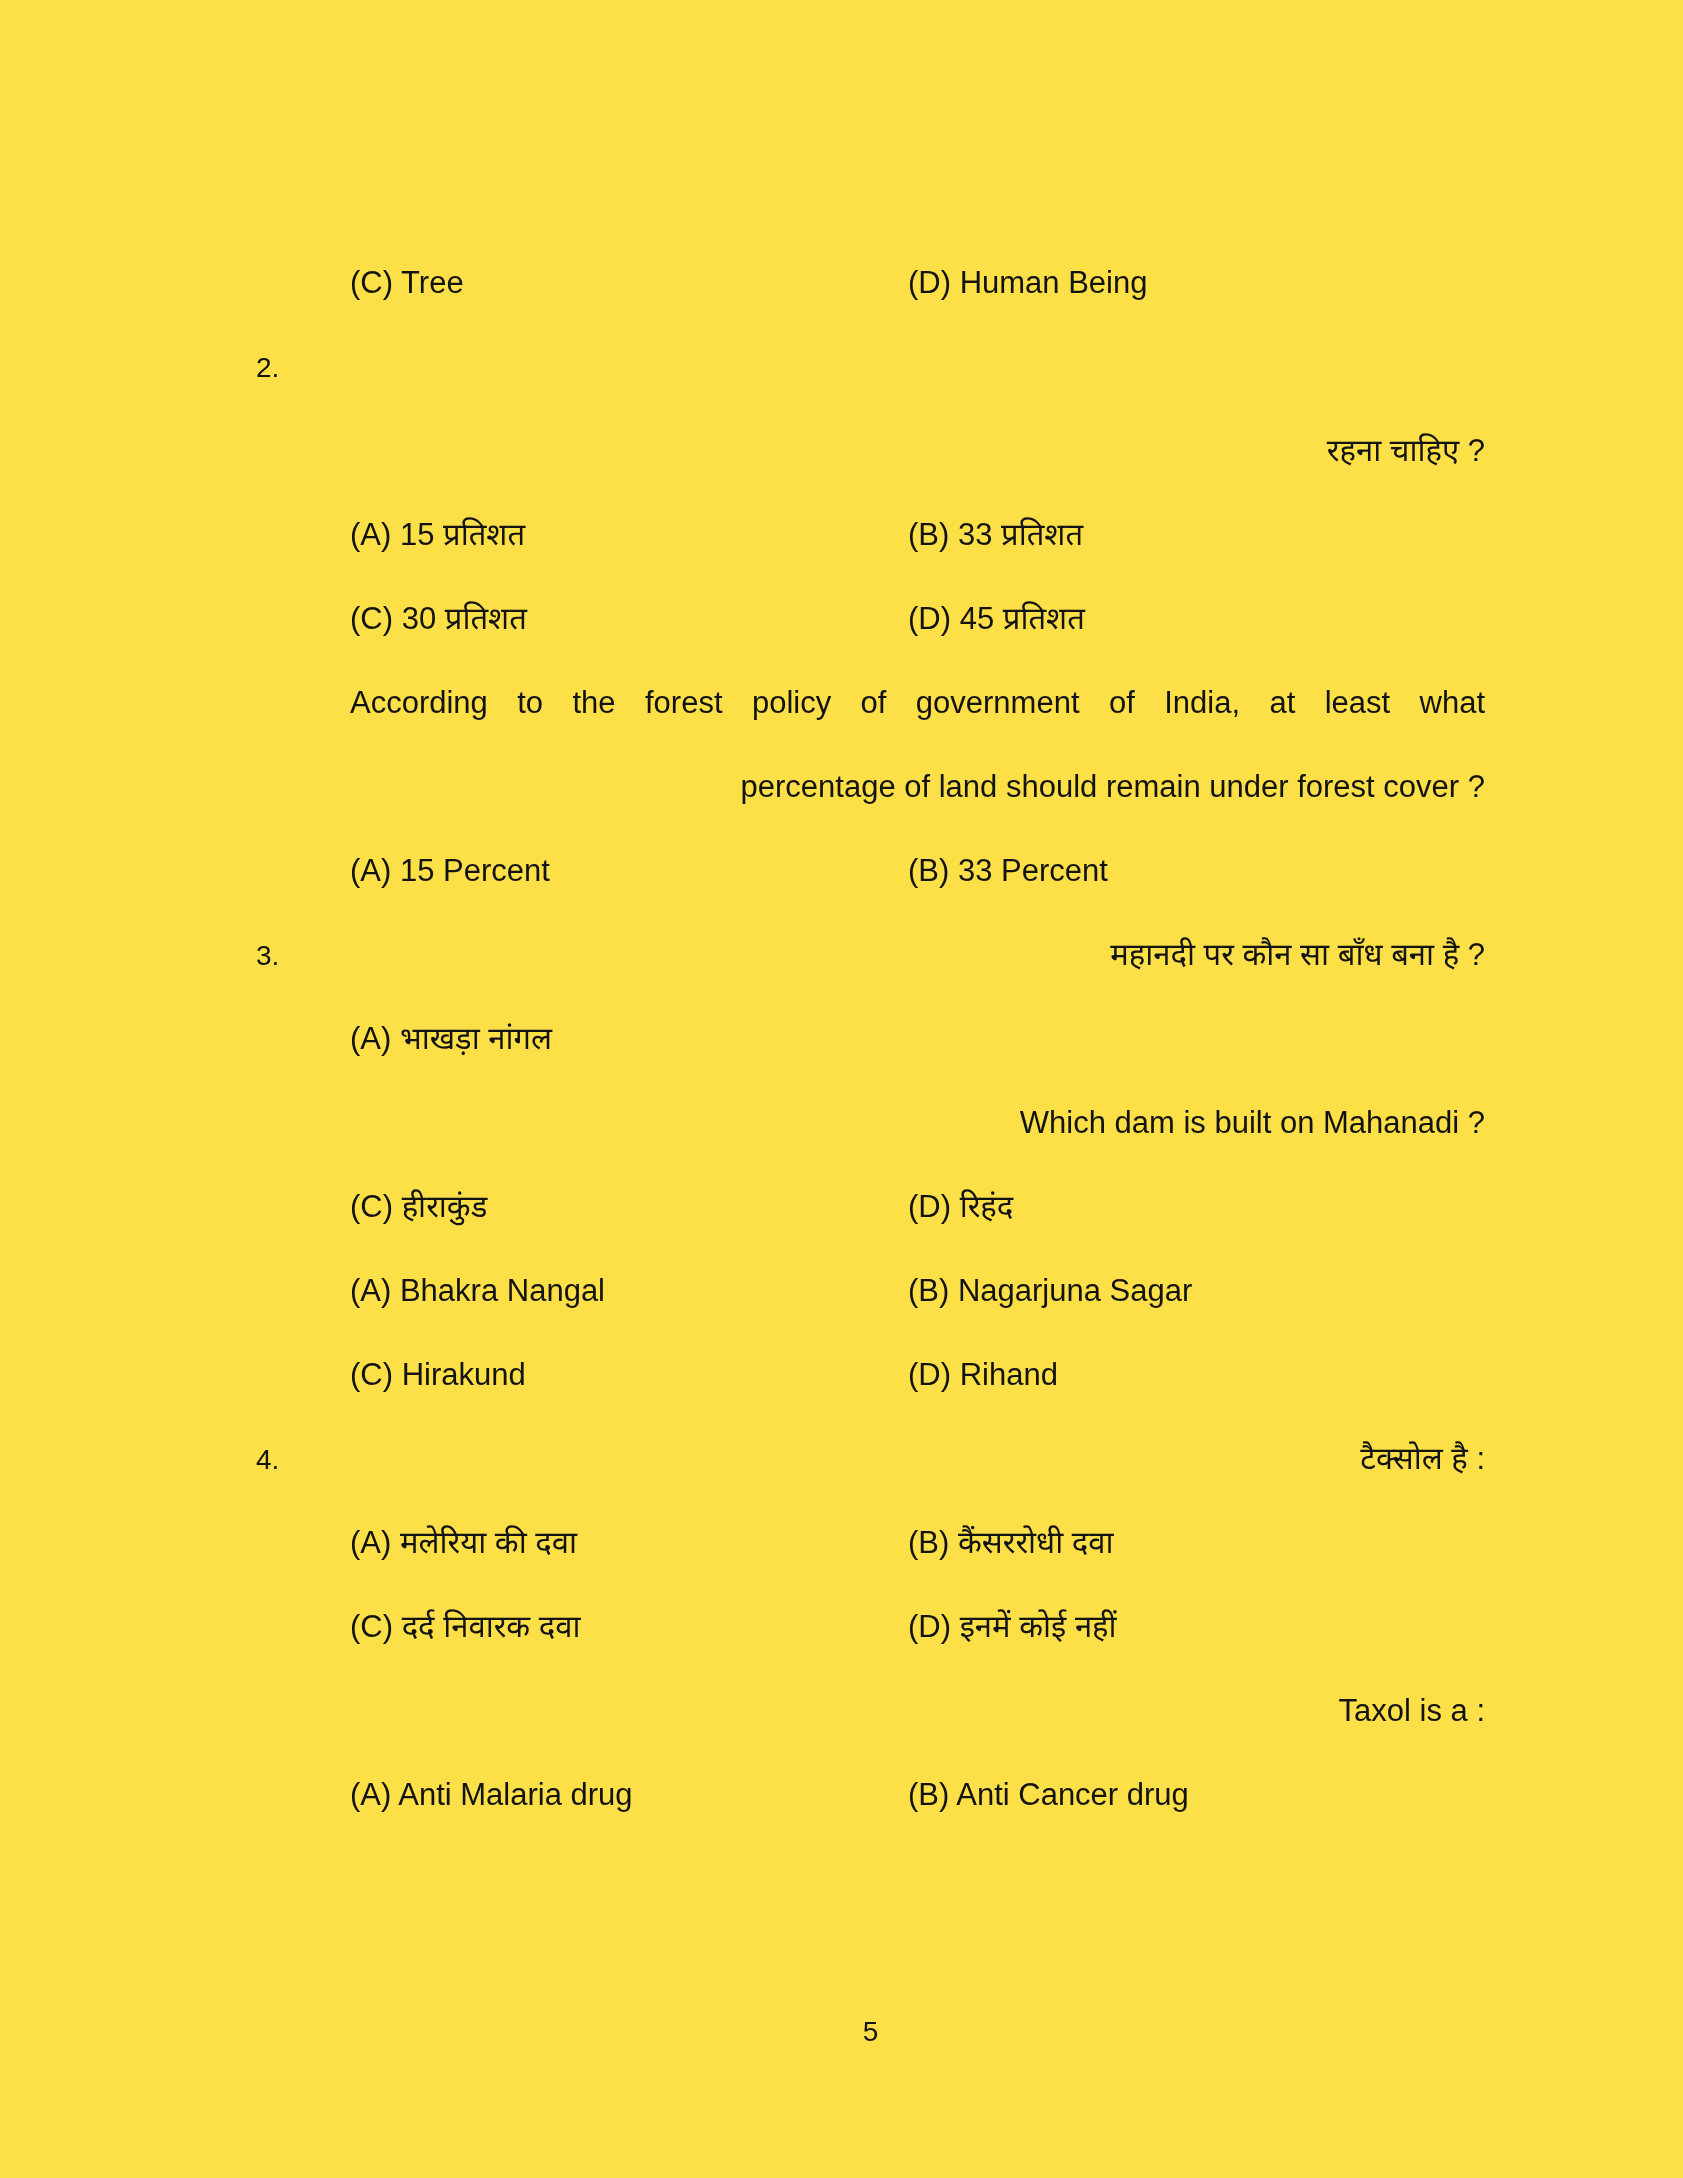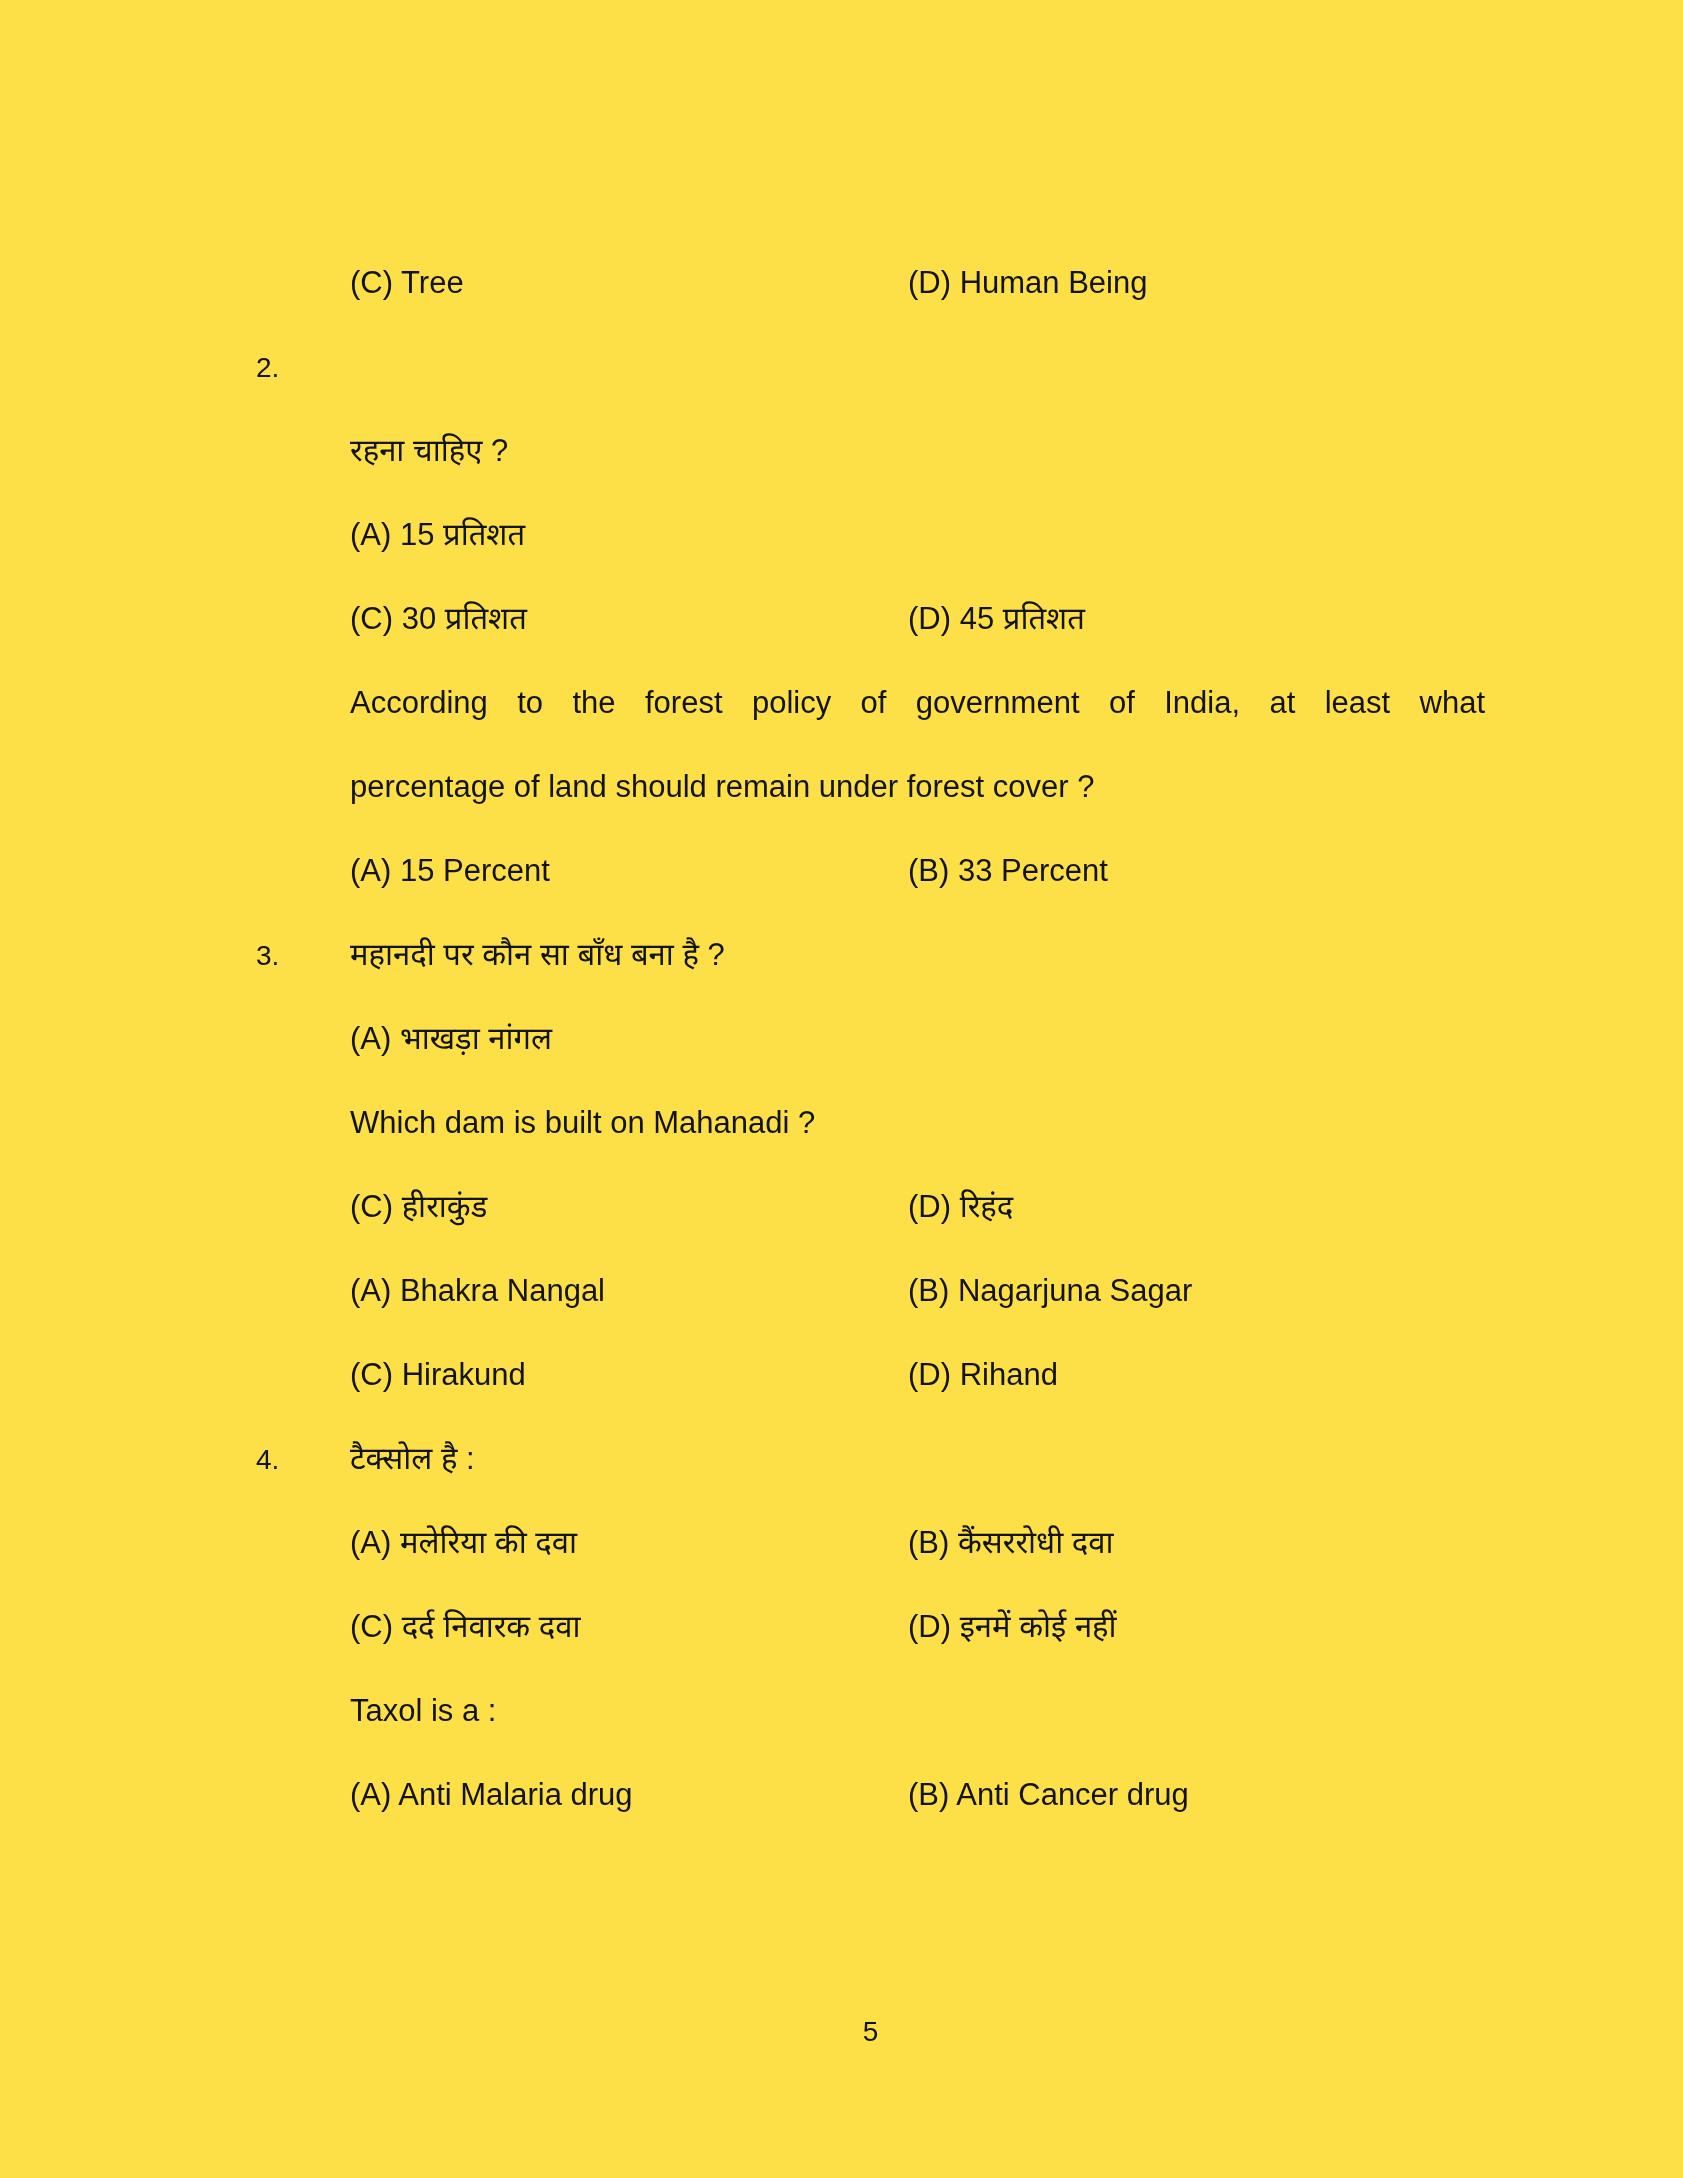--- a/index.html
+++ b/index.html
@@ -36,20 +36,21 @@
   }
   .q-num {
     flex: 0 0 94px;
     width: 94px;
     font-size: 28px;
     line-height: 42px;
   }
   .q-text {
     flex: 1;
     min-width: 0;
+    text-align: right;
   }
   .justify {
     text-align: justify;
     text-align-last: justify;
   }
   .indent {
     padding-left: 94px;
   }
   .options-row {
     padding-left: 94px;
@@ -83,20 +84,21 @@
     </div>
 
     <div class="row">
       <span class="q-num">2.</span>
     </div>
     <div class="row indent">
       <div class="q-text">रहना चाहिए ?</div>
     </div>
     <div class="row options-row">
       <div class="opt-left">(A) 15 प्रतिशत</div>
+      <div class="opt-right">(B) 33 प्रतिशत</div>
     </div>
     <div class="row options-row">
       <div class="opt-left">(C) 30 प्रतिशत</div>
       <div class="opt-right">(D) 45 प्रतिशत</div>
     </div>
 
     <div class="row indent">
       <div class="q-text justify">According to the forest policy of government of India, at least what</div>
     </div>
     <div class="row indent">

